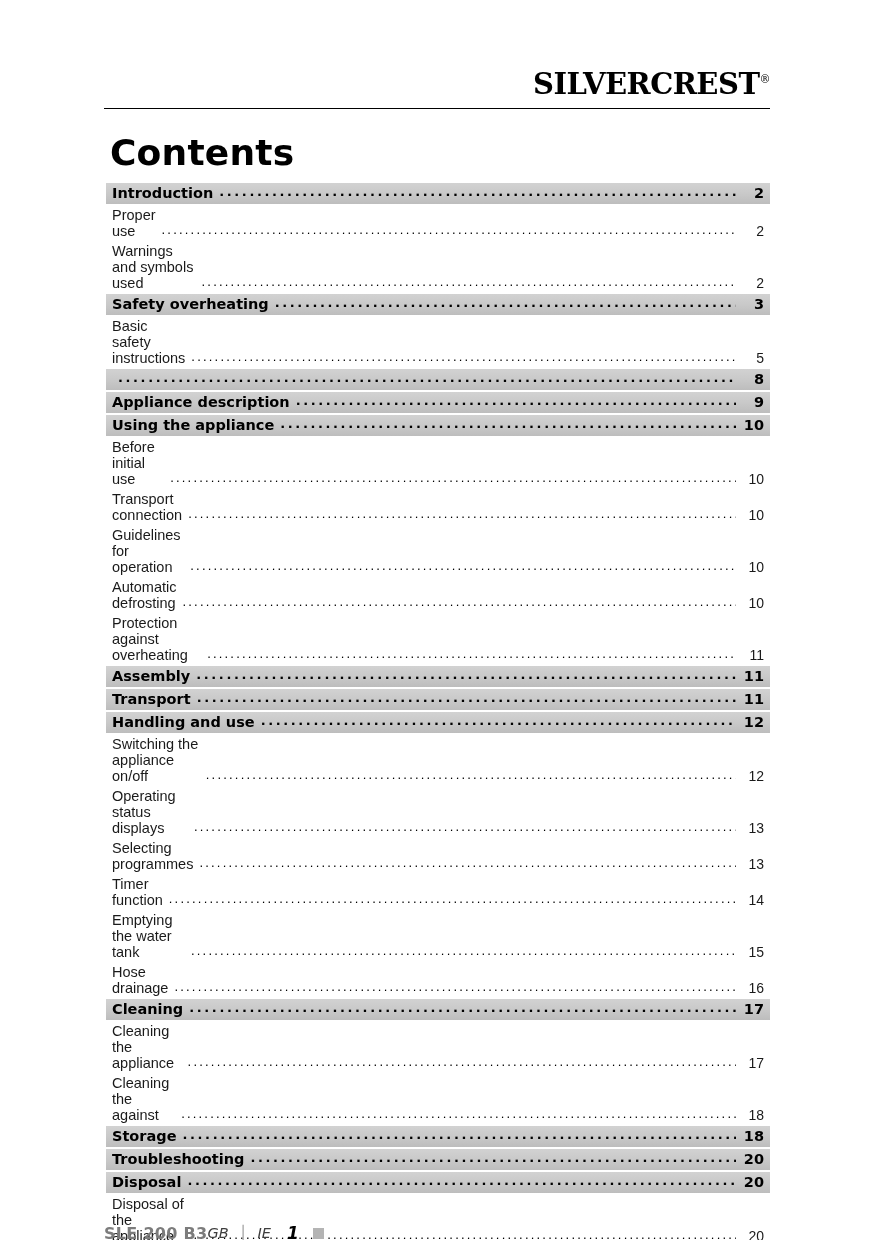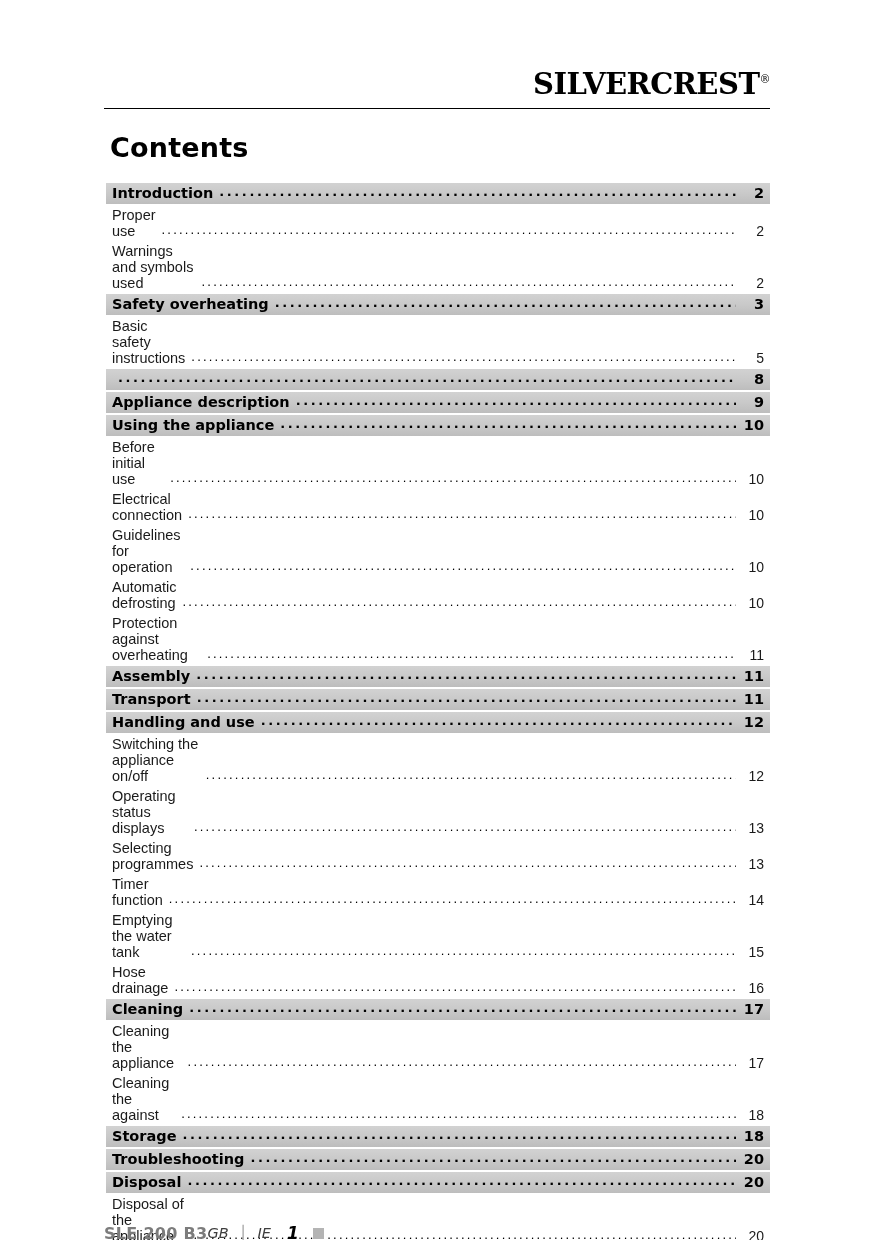--- a/index.html
+++ b/index.html
@@ -54,21 +54,21 @@
     border-top: 1.6px solid #000000;
   }
 
   
   .title {
     position: absolute;
     top: 96px;
     left: 110px;
     font-family: "DejaVu Sans", sans-serif;
     font-weight: bold;
-    font-size: 27px;
+    font-size: 36px;
     letter-spacing: 0.2px;
   }
 
   
   .toc {
     position: absolute;
     top: 146px;
     left: 106px;
     width: 664px;
   }
@@ -219,21 +219,21 @@
         <span class="label">Using the appliance</span>
         <span class="leader">........................................................................................................................................................................................................</span>
         <span class="page-no">10</span>
       </div>
       <div class="row l2">
         <span class="label">Before initial use</span>
         <span class="leader">........................................................................................................................................................................................................</span>
         <span class="page-no">10</span>
       </div>
       <div class="row l2">
-        <span class="label">Electrical connection</span>
+        <span class="label">Transport connection</span>
         <span class="leader">........................................................................................................................................................................................................</span>
         <span class="page-no">10</span>
       </div>
       <div class="row l2">
         <span class="label">Guidelines for operation</span>
         <span class="leader">........................................................................................................................................................................................................</span>
         <span class="page-no">10</span>
       </div>
       <div class="row l2">
         <span class="label">Automatic defrosting</span>

